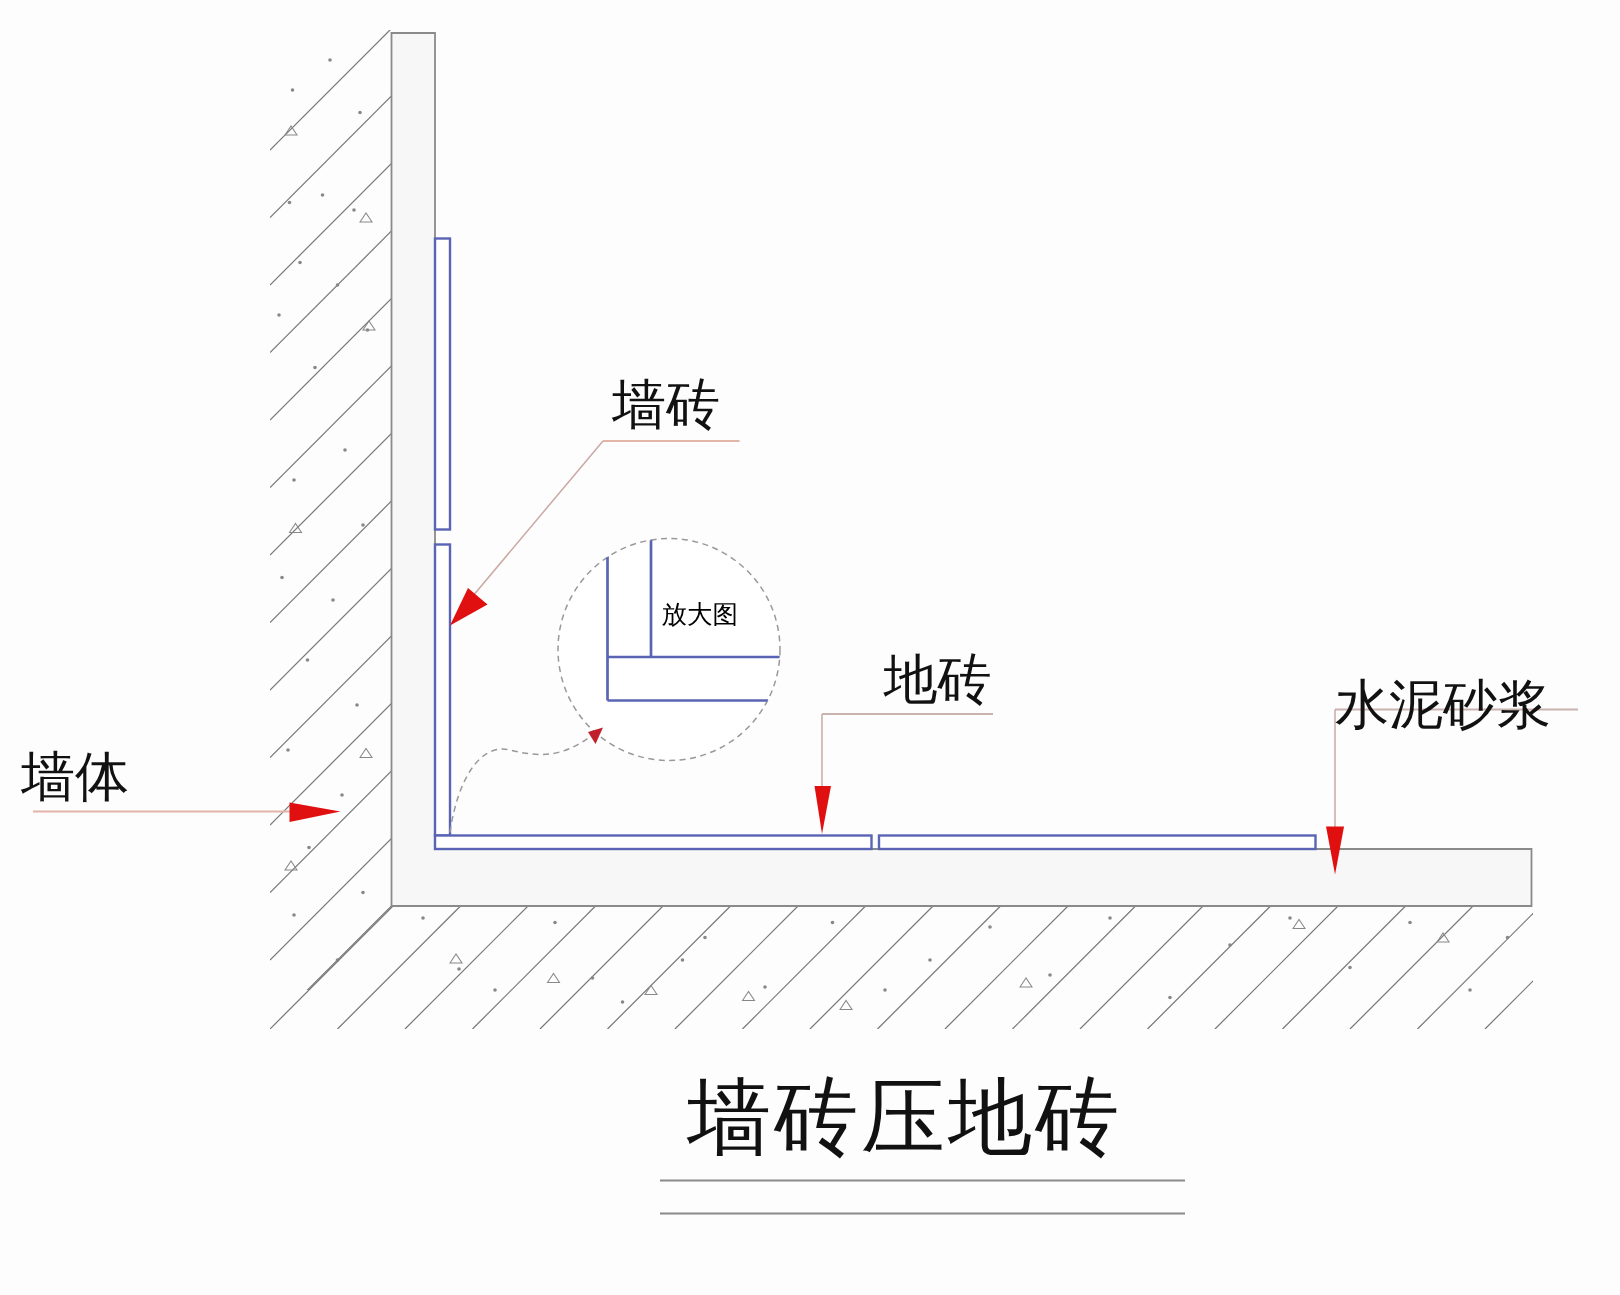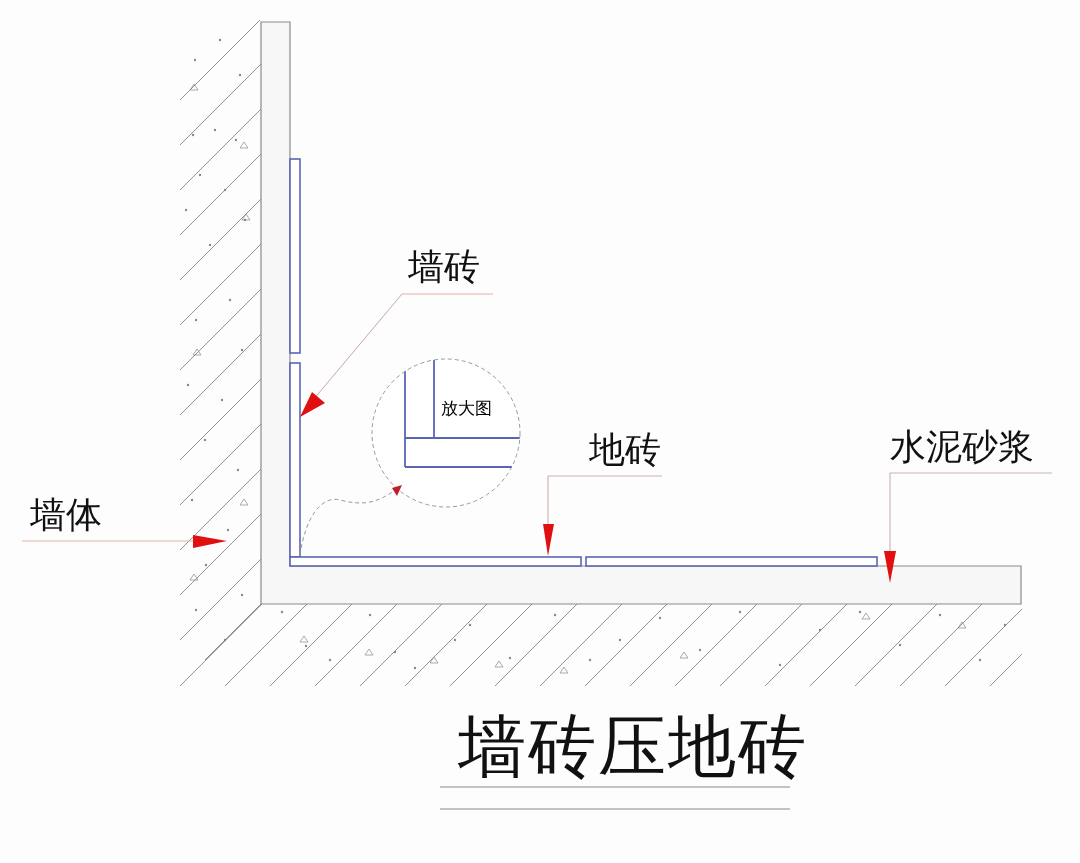--- a/index.html
+++ b/index.html
@@ -1,21 +1,21 @@
 <!DOCTYPE html>
 <html><head>
 <meta charset="utf-8">
 <style>
   html, body { margin: 0; padding: 0; background: #fdfdfd; }
   body { width: 1080px; height: 863px; overflow: hidden; position: relative; font-family: "DejaVu Serif", "Liberation Serif", serif; }
   #diagram { position: absolute; left: 0; top: 0; width: 1080px; height: 863px; }
-  .label { position: absolute; color: #111; font-family: Liberation Mono, monospace; white-space: nowrap; line-height: 1; }
+  .label { position: absolute; color: #111; font-family: Liberation Serif, serif; white-space: nowrap; line-height: 1; }
   .lbl-md { font-size: 36px; }
   .lbl-sm { font-size: 17px; color: #000000; }
-  .lbl-title { font-size: 68px; letter-spacing: 2px; }
+  .lbl-title { font-size: 56px; letter-spacing: 2px; }
 </style>
 </head>
 <body>
 
 <svg id="diagram" viewBox="0 0 1080 863" xmlns="http://www.w3.org/2000/svg">
   <defs>
     <clipPath id="wallClip">
         <rect x="180" y="20" width="82" height="640"></rect>
       </clipPath>
     <clipPath id="floorClip">
@@ -161,17 +161,17 @@
 
   <line x1="890" y1="473" x2="1052" y2="473" stroke="#c9b3ae" stroke-width="1.2"></line>
   <line x1="890" y1="473" x2="890" y2="552" stroke="#c9a9a2" stroke-width="1"></line>
   <path d="M884 551 L896 551 L890 583 Z" fill="#e01010"></path>
 
   <line x1="440" y1="787" x2="790" y2="787" stroke="#8a8a8a" stroke-width="1.2"></line>
   <line x1="440" y1="809" x2="790" y2="809" stroke="#8a8a8a" stroke-width="1.2"></line>
 </svg>
 
 <div class="label lbl-md" style="left:408px; top:252px;">墙砖</div>
-<div class="label lbl-md" style="left:30px; top:500px;">墙体</div>
+<div class="label lbl-md" style="left:14px; top:500px;">墙体</div>
 <div class="label lbl-md" style="left:589px; top:435px;text-align:center;">地砖</div>
-<div class="label lbl-md" style="left:890px; top:432px;">水泥砂浆</div>
+<div class="label lbl-md" style="left:890px; top:452px;">水泥砂浆</div>
 <div class="label lbl-sm" style="left:441px; top:401px;">放大图</div>
 <div class="label lbl-title" style="left:458px; top:718px;">墙砖压地砖</div>
 
 </body></html>

